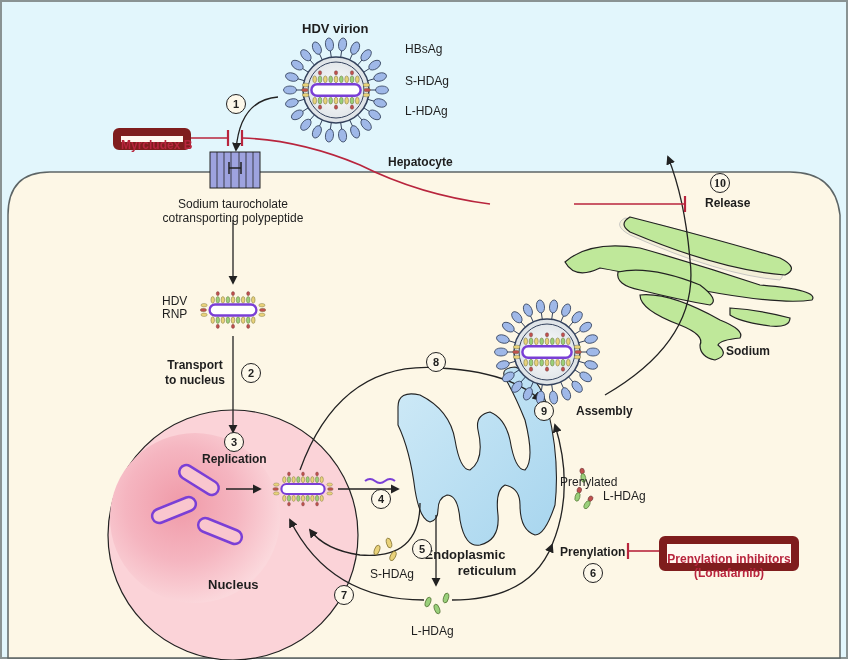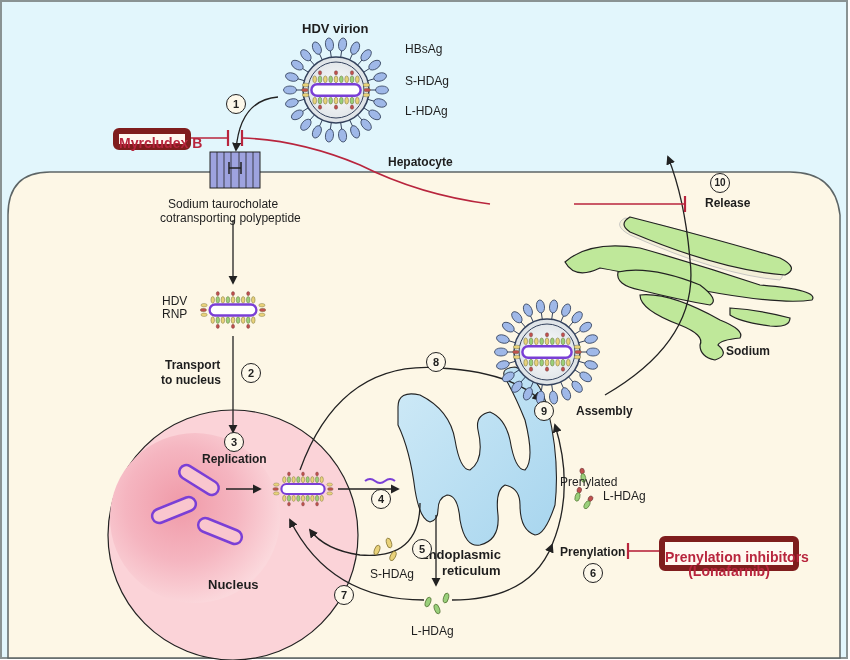--- a/index.html
+++ b/index.html
@@ -1,21 +1,21 @@
 <!DOCTYPE html>
 <html><head>
 <meta charset="utf-8">
 <style>
   html,body{margin:0;padding:0;background:#ffffff;}
   body{width:850px;height:660px;position:relative;overflow:hidden;font-family:"Liberation Sans",sans-serif;}
   #stage{position:absolute;left:0;top:0;width:850px;height:660px;}
   .lbl{position:absolute;color:#1e1e1e;font-size:12px;line-height:14px;white-space:nowrap;}
   .bold{font-weight:bold;}
-  .ctr{}
-  .inhib{position:absolute;border:6px solid #7f1d1d;border-radius:6px;background:#fff8f0;color:#b8253d;font-weight:bold;font-size:14px;line-height:14px;text-align:center;white-space:nowrap;box-sizing:border-box;}
+  .ctr{text-align:center;}
+  .inhib{position:absolute;border:8px solid #7f1d1d;border-radius:6px;background:#fff8f0;color:#b8253d;font-weight:bold;font-size:12px;line-height:14px;text-align:center;white-space:nowrap;box-sizing:border-box;}
   .step{position:absolute;width:18px;height:18px;border:1.5px solid #222;border-radius:50%;background:#fdf8ea;font-size:11px;font-weight:bold;line-height:18px;text-align:center;color:#222;box-sizing:content-box;}
 </style>
 </head>
 <body>
 
 <div id="stage">
   <svg id="art" width="850" height="660" viewBox="0 0 850 660" xmlns="http://www.w3.org/2000/svg">
     <defs>
       <marker id="arr" viewBox="0 0 10 10" refX="8" refY="5" markerWidth="7" markerHeight="7" orient="auto-start-reverse">
         <path d="M0,0 L10,5 L0,10 z" fill="#222"></path>
@@ -401,14 +401,14 @@
   
   <div class="step" style="left:226px;top:94px;">1</div>
   <div class="step" style="left:241px;top:363px;">2</div>
   <div class="step" style="left:224px;top:432px;">3</div>
   <div class="step" style="left:371px;top:489px;">4</div>
   <div class="step" style="left:412px;top:539px;">5</div>
   <div class="step" style="left:583px;top:563px;">6</div>
   <div class="step" style="left:334px;top:585px;">7</div>
   <div class="step" style="left:426px;top:352px;">8</div>
   <div class="step" style="left:534px;top:401px;">9</div>
-  <div class="step" style="left:710px;top:173px;font-size:10px;">10</div>
+  <div class="step" style="left:710px;top:173px;font-size:12px;font-family:Liberation Serif, serif;">10</div>
 </div>
 
 </body></html>

